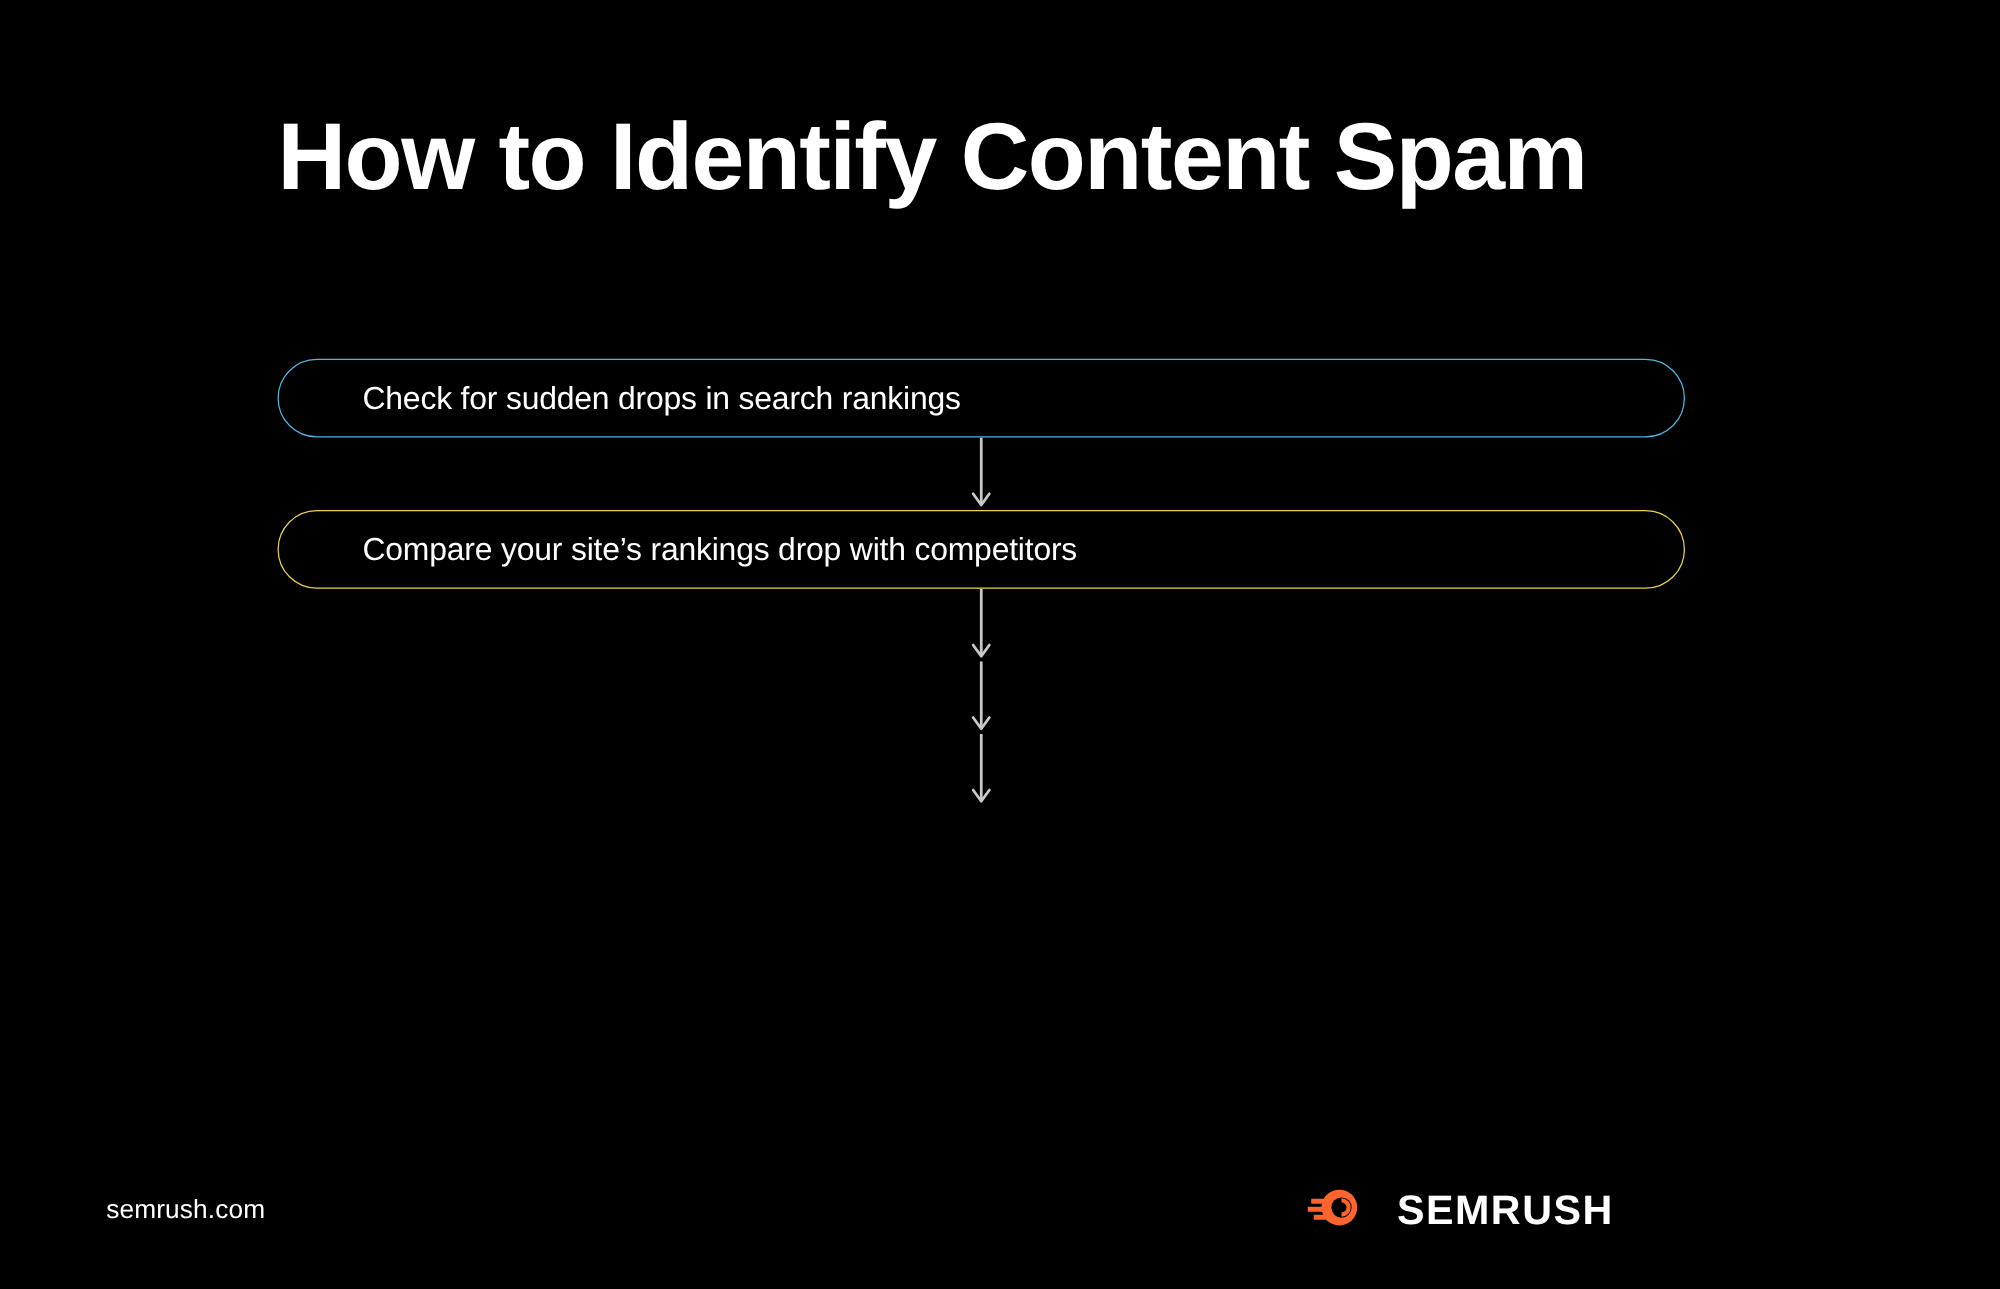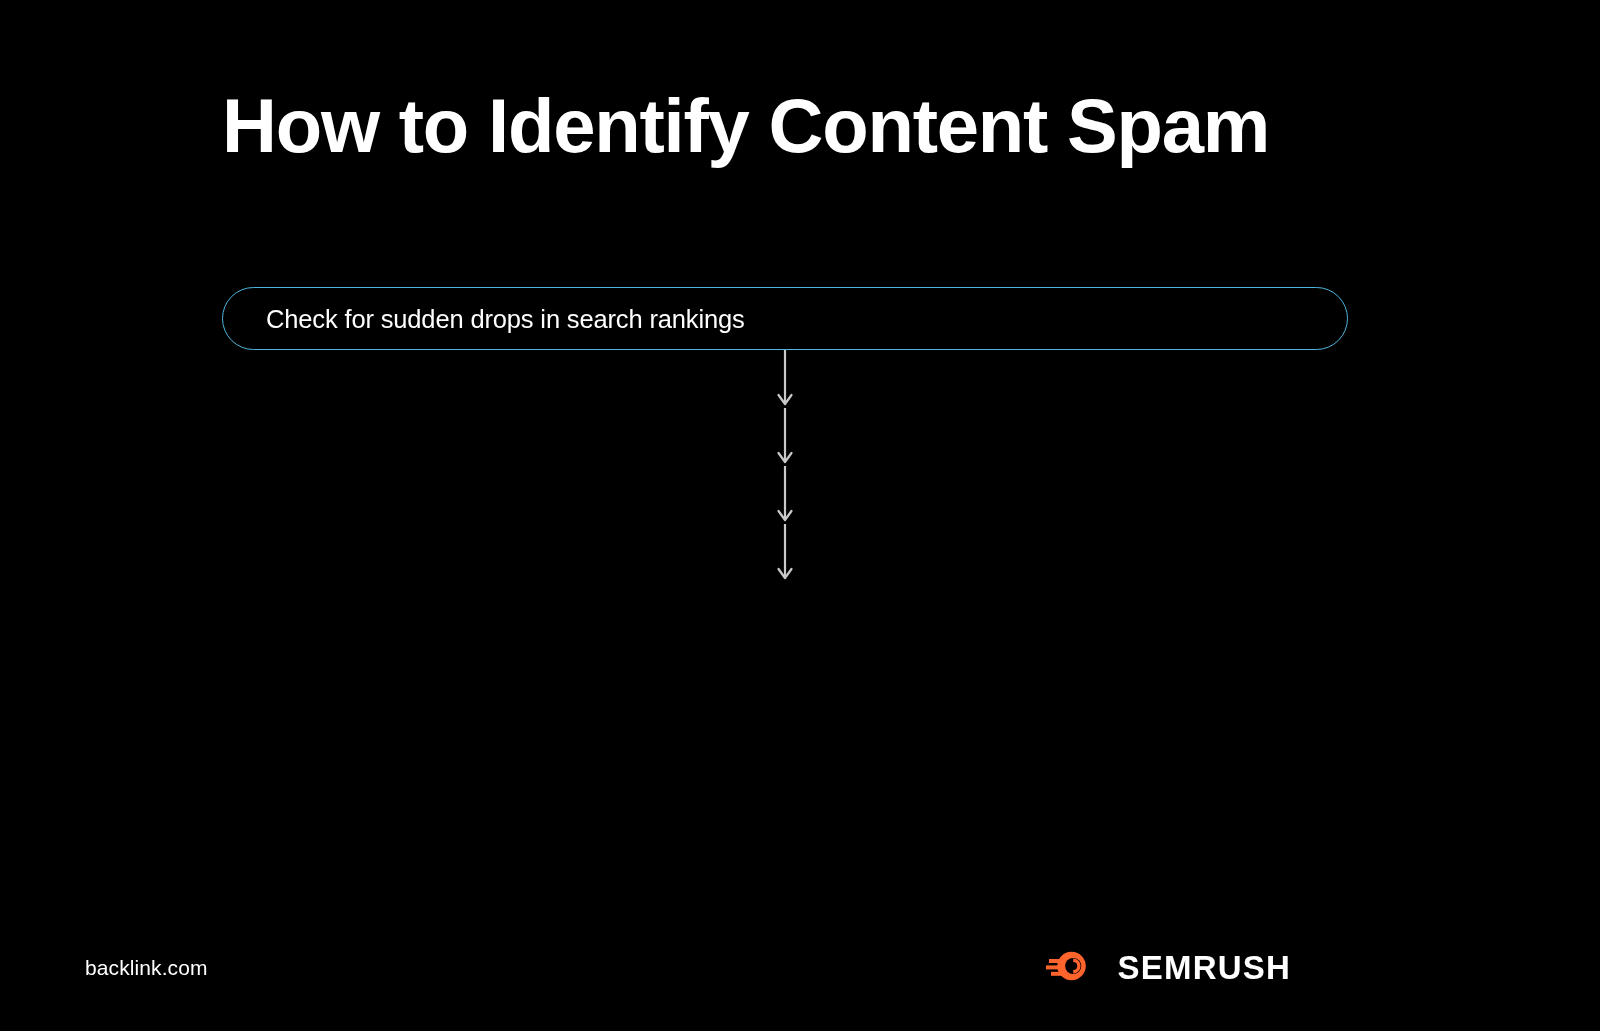--- a/index.html
+++ b/index.html
@@ -36,21 +36,21 @@
     border:1.6px solid #4fb6e0;
     border-radius:32px;
     background:transparent;
     display:flex;
     align-items:center;
   }
   .step.accent-yellow { border-color:#ead349; }
   .step.accent-blue   { border-color:#4fb6e0; }
 
   .step-label {
-    padding-left:43px;
+    padding-left:67px;
     font-size:25.5px;
     line-height:30px;
     font-weight:400;
     color:#ffffff;
     letter-spacing:-0.15px;
     white-space:nowrap;
   }
 
   
   .connector {
@@ -105,41 +105,46 @@
         <div class="step accent-blue">
           <div class="step-label">Check for sudden drops in search rankings</div>
         </div>
       </div>
       <div class="connector">
         <svg width="22" height="58" viewBox="0 0 22 58">
           <line x1="11" y1="0" x2="11" y2="54" stroke="#c9c9c9" stroke-width="2.2"></line>
           <path d="M4.5 45 L11 54 L17.5 45" fill="none" stroke="#c9c9c9" stroke-width="2.2" stroke-linecap="round" stroke-linejoin="round"></path>
         </svg>
       </div>
+      <div class="step-wrap">
+        <div class="step accent-yellow">
+          <div class="step-label">Compare your site’s rankings drop with competitors</div>
+        </div>
+      </div>
       <div class="connector">
         <svg width="22" height="58" viewBox="0 0 22 58">
           <line x1="11" y1="0" x2="11" y2="54" stroke="#c9c9c9" stroke-width="2.2"></line>
           <path d="M4.5 45 L11 54 L17.5 45" fill="none" stroke="#c9c9c9" stroke-width="2.2" stroke-linecap="round" stroke-linejoin="round"></path>
         </svg>
       </div>
       <div class="connector">
         <svg width="22" height="58" viewBox="0 0 22 58">
           <line x1="11" y1="0" x2="11" y2="54" stroke="#c9c9c9" stroke-width="2.2"></line>
           <path d="M4.5 45 L11 54 L17.5 45" fill="none" stroke="#c9c9c9" stroke-width="2.2" stroke-linecap="round" stroke-linejoin="round"></path>
         </svg>
       </div>
       <div class="connector">
         <svg width="22" height="58" viewBox="0 0 22 58">
           <line x1="11" y1="0" x2="11" y2="54" stroke="#c9c9c9" stroke-width="2.2"></line>
           <path d="M4.5 45 L11 54 L17.5 45" fill="none" stroke="#c9c9c9" stroke-width="2.2" stroke-linecap="round" stroke-linejoin="round"></path>
         </svg>
       </div>
     </div>
 
-  <div class="footer-domain">backlink.com</div>
+  <div class="footer-domain">semrush.com</div>
 
   <div class="brand">
     <span class="brand-mark">
       <svg width="44" height="32" viewBox="0 0 44 32" aria-hidden="true">
         <path d="M3 9 L23 9 L23 13 L3 13 Z" fill="#ff642d"></path>
         <path d="M0 15.4 L23 15.4 L23 19.4 L0 19.4 Z" fill="#ff642d"></path>
         <path d="M5 21.8 L23 21.8 L23 25.8 L5 25.8 Z" fill="#ff642d"></path>
         <circle cx="25.5" cy="16" r="14.3" fill="#ff642d"></circle>
         <circle cx="27.2" cy="16" r="8.1" fill="#000000"></circle>
         <path d="M27.2 8.6 a7.4 7.4 0 0 1 0 14.8 l0 -3.4 a4 4 0 0 0 0 -8 Z" fill="#ff642d"></path>

